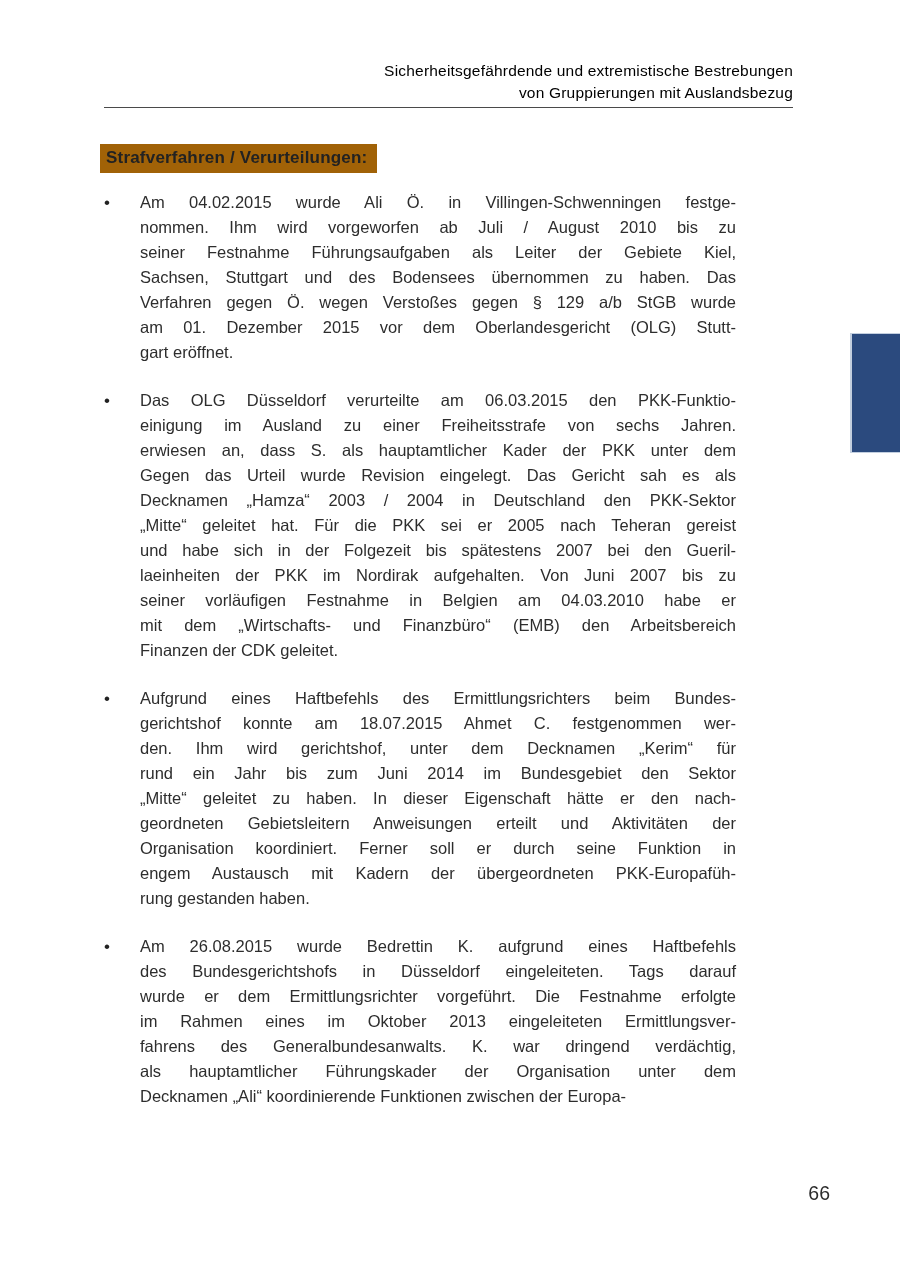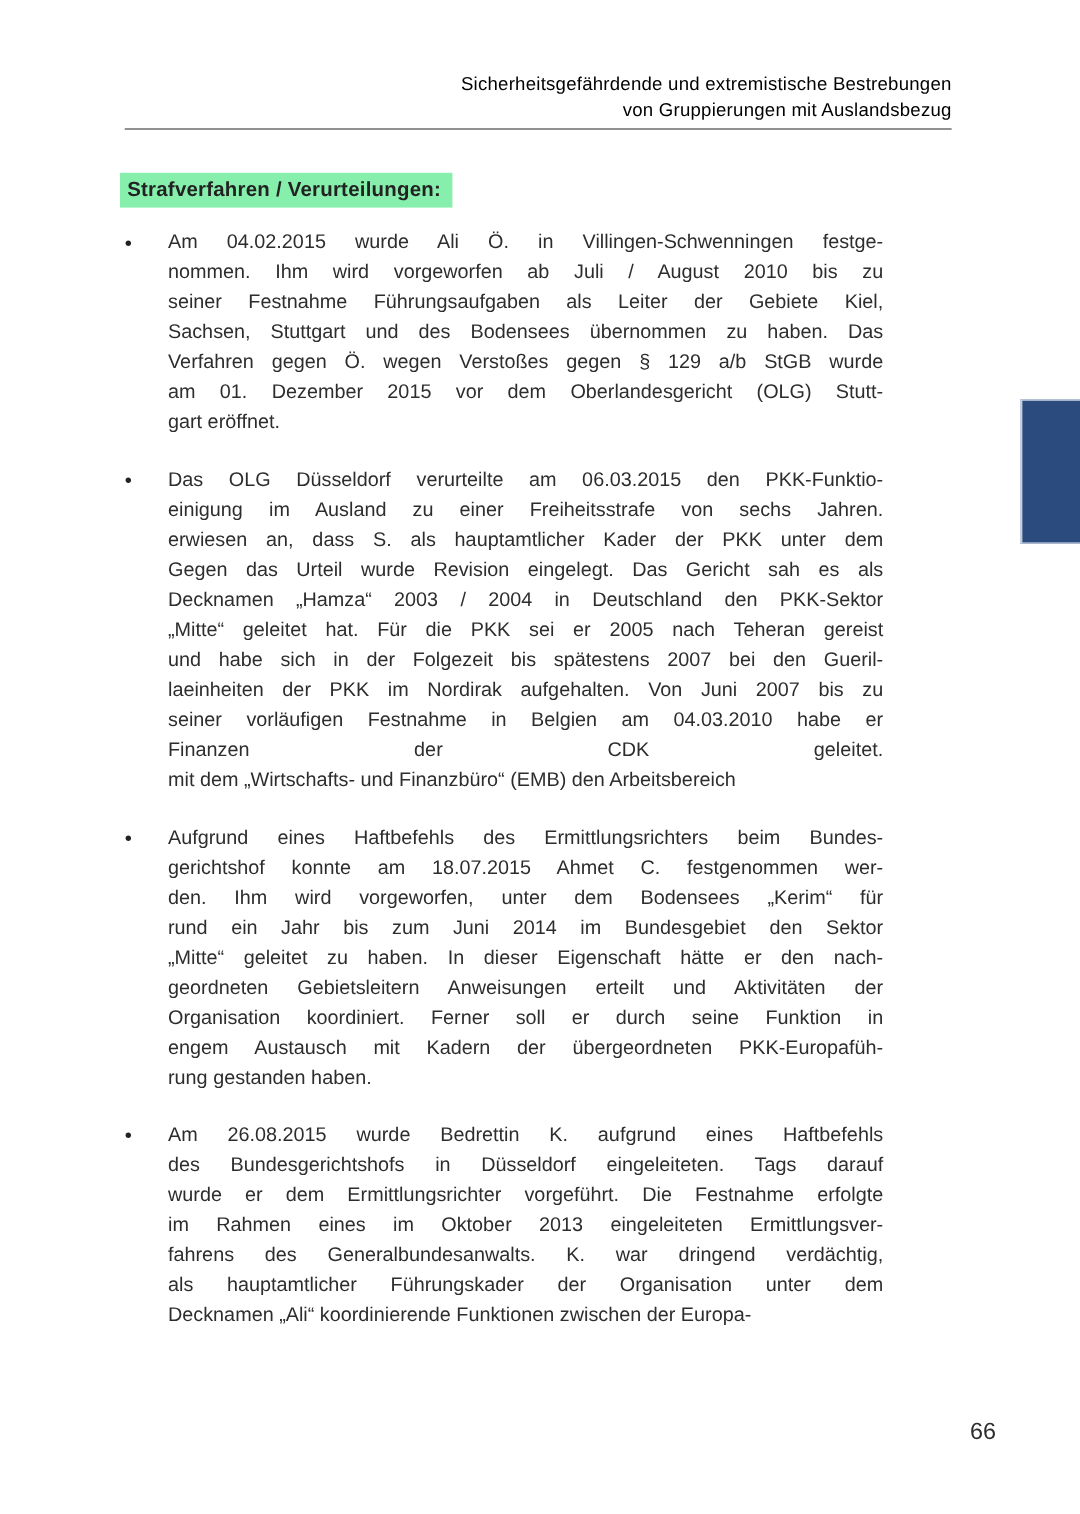--- a/index.html
+++ b/index.html
@@ -37,21 +37,21 @@
     height: 0;
     border-top: 1.5px solid #4a4a4a;
   }
 
   
   .section-heading {
     position: absolute;
     top: 144px;
     left: 100px;
     display: inline-block;
-    background: #86efac;
+    background: #a16207;
     padding: 4px 10px 5px 6px;
     font-size: 17px;
     font-weight: bold;
     color: #222222;
     letter-spacing: 0.2px;
   }
 
   
   .bullet-list {
     position: absolute;
@@ -142,30 +142,30 @@
         <div class="bullet-text">
           <div class="text-line">Das OLG Düsseldorf verurteilte am 06.03.2015 den PKK-Funktio-</div>
           <div class="text-line">einigung im Ausland zu einer Freiheitsstrafe von sechs Jahren.</div>
           <div class="text-line">erwiesen an, dass S. als hauptamtlicher Kader der PKK unter dem</div>
           <div class="text-line">Gegen das Urteil wurde Revision eingelegt. Das Gericht sah es als</div>
           <div class="text-line">Decknamen „Hamza“ 2003 / 2004 in Deutschland den PKK-Sektor</div>
           <div class="text-line">„Mitte“ geleitet hat. Für die PKK sei er 2005 nach Teheran gereist</div>
           <div class="text-line">und habe sich in der Folgezeit bis spätestens 2007 bei den Gueril-</div>
           <div class="text-line">laeinheiten der PKK im Nordirak aufgehalten. Von Juni 2007 bis zu</div>
           <div class="text-line">seiner vorläufigen Festnahme in Belgien am 04.03.2010 habe er</div>
+          <div class="text-line">mit dem „Wirtschafts- und Finanzbüro“ (EMB) den Arbeitsbereich</div>
           <div class="text-line">Finanzen der CDK geleitet.</div>
-          <div class="text-line">mit dem „Wirtschafts- und Finanzbüro“ (EMB) den Arbeitsbereich</div>
         </div>
       </div>
       <div class="bullet-item">
         <span class="bullet-marker">•</span>
         <div class="bullet-text">
           <div class="text-line">Aufgrund eines Haftbefehls des Ermittlungsrichters beim Bundes-</div>
           <div class="text-line">gerichtshof konnte am 18.07.2015 Ahmet C. festgenommen wer-</div>
-          <div class="text-line">den. Ihm wird vorgeworfen, unter dem Bodensees „Kerim“ für</div>
+          <div class="text-line">den. Ihm wird gerichtshof, unter dem Decknamen „Kerim“ für</div>
           <div class="text-line">rund ein Jahr bis zum Juni 2014 im Bundesgebiet den Sektor</div>
           <div class="text-line">„Mitte“ geleitet zu haben. In dieser Eigenschaft hätte er den nach-</div>
           <div class="text-line">geordneten Gebietsleitern Anweisungen erteilt und Aktivitäten der</div>
           <div class="text-line">Organisation koordiniert. Ferner soll er durch seine Funktion in</div>
           <div class="text-line">engem Austausch mit Kadern der übergeordneten PKK-Europafüh-</div>
           <div class="text-line">rung gestanden haben.</div>
         </div>
       </div>
       <div class="bullet-item">
         <span class="bullet-marker">•</span>

